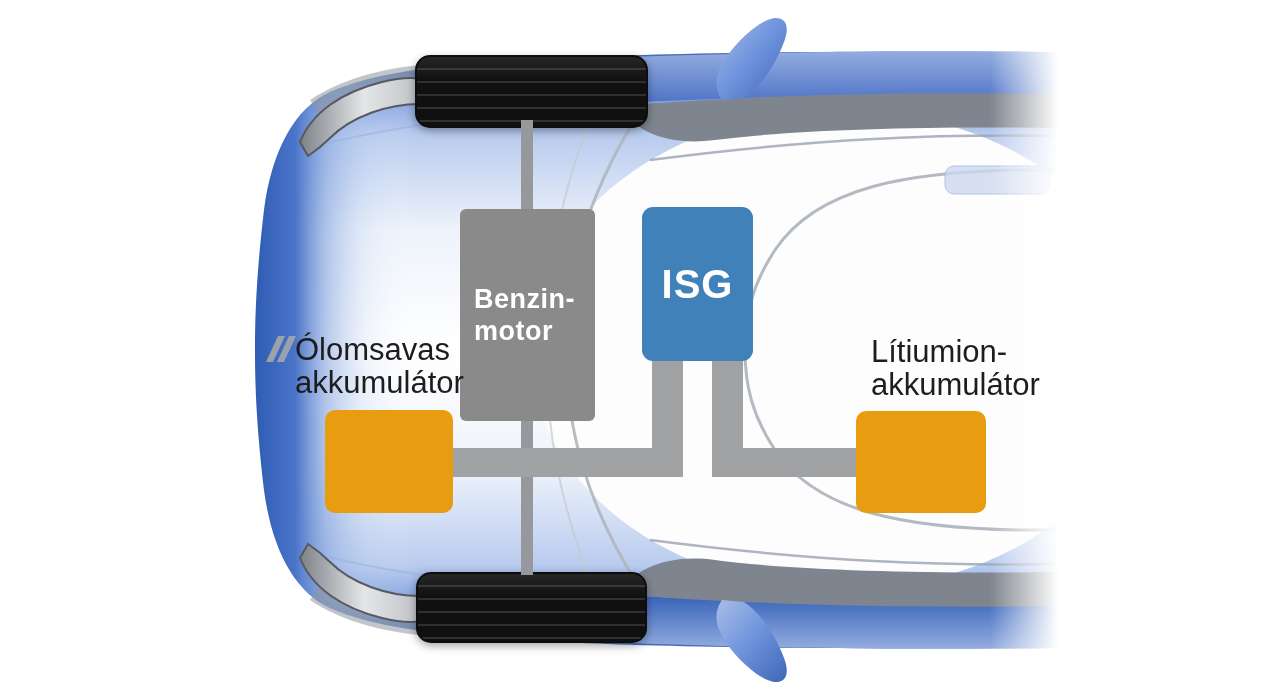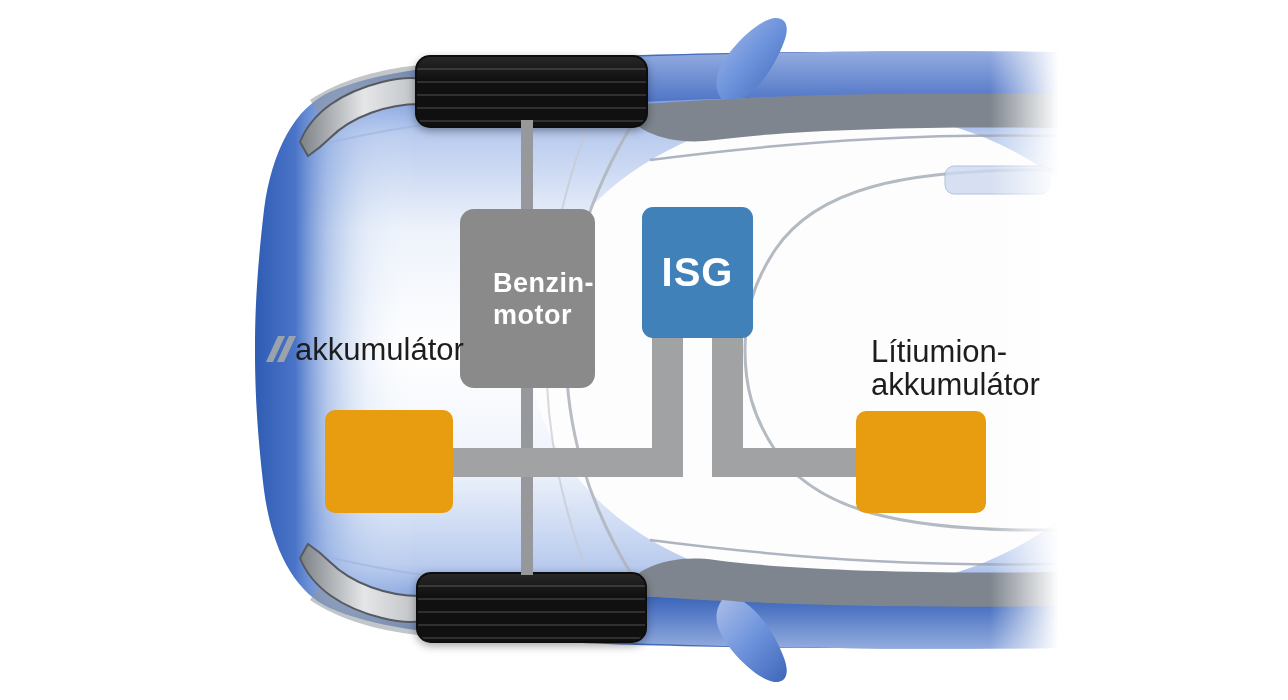--- a/index.html
+++ b/index.html
@@ -12,28 +12,28 @@
     position:absolute;z-index:2;border-radius:15px;background-color:#151515;
     background-image:
       linear-gradient(180deg, rgba(255,255,255,.10), rgba(255,255,255,0) 35%),
       repeating-linear-gradient(180deg, #303030 0 2px, #101010 2px 13px);
     box-shadow:0 0 0 2px #0d0d0d inset, 0 3px 8px rgba(0,0,0,.35);
   }
   .axle{position:absolute;z-index:3;width:12px;background:var(--axle,#97989b);}
   .cable{position:absolute;z-index:3;background:var(--connector,#a1a2a4);}
   .node{position:absolute;z-index:4;color:var(--box-text,#fff);font-weight:bold;}
   .engine{
-    left:460px;top:209px;width:135px;height:179px;border-radius:14px;
+    left:460px;top:209px;width:135px;height:212px;border-radius:6px;
     background:var(--engine-box,#8a8a8a);
     display:flex;flex-direction:column;justify-content:center;align-items:flex-start;
-    padding-left:33px;box-sizing:border-box;
+    padding-left:14px;box-sizing:border-box;
     font-size:27px;line-height:32px;letter-spacing:.5px;
   }
   .isg{
-    left:642px;top:207px;width:111px;height:131px;border-radius:11px;
+    left:642px;top:207px;width:111px;height:154px;border-radius:11px;
     background:var(--isg-box,#3f81b8);
     display:flex;justify-content:center;align-items:center;
     font-size:40px;letter-spacing:1px;
   }
   .battery{
     position:absolute;z-index:4;border-radius:10px;
     background:var(--battery-box,#e89c10);
   }
   .bat-left{left:325px;top:410px;width:128px;height:103px;}
   .bat-right{left:856px;top:411px;width:130px;height:102px;}
@@ -172,20 +172,21 @@
   </div>
 
   <div class="node isg">
     <span>ISG</span>
   </div>
 
   <div class="battery bat-left"></div>
   <div class="battery bat-right"></div>
 
   <div class="label lbl-left">
+    <span>Ólomsavas</span>
     <span>akkumulátor</span>
   </div>
   <div class="label lbl-right">
     <span>Lítiumion-</span>
     <span>akkumulátor</span>
   </div>
 
 </div>
 
 </body></html>

